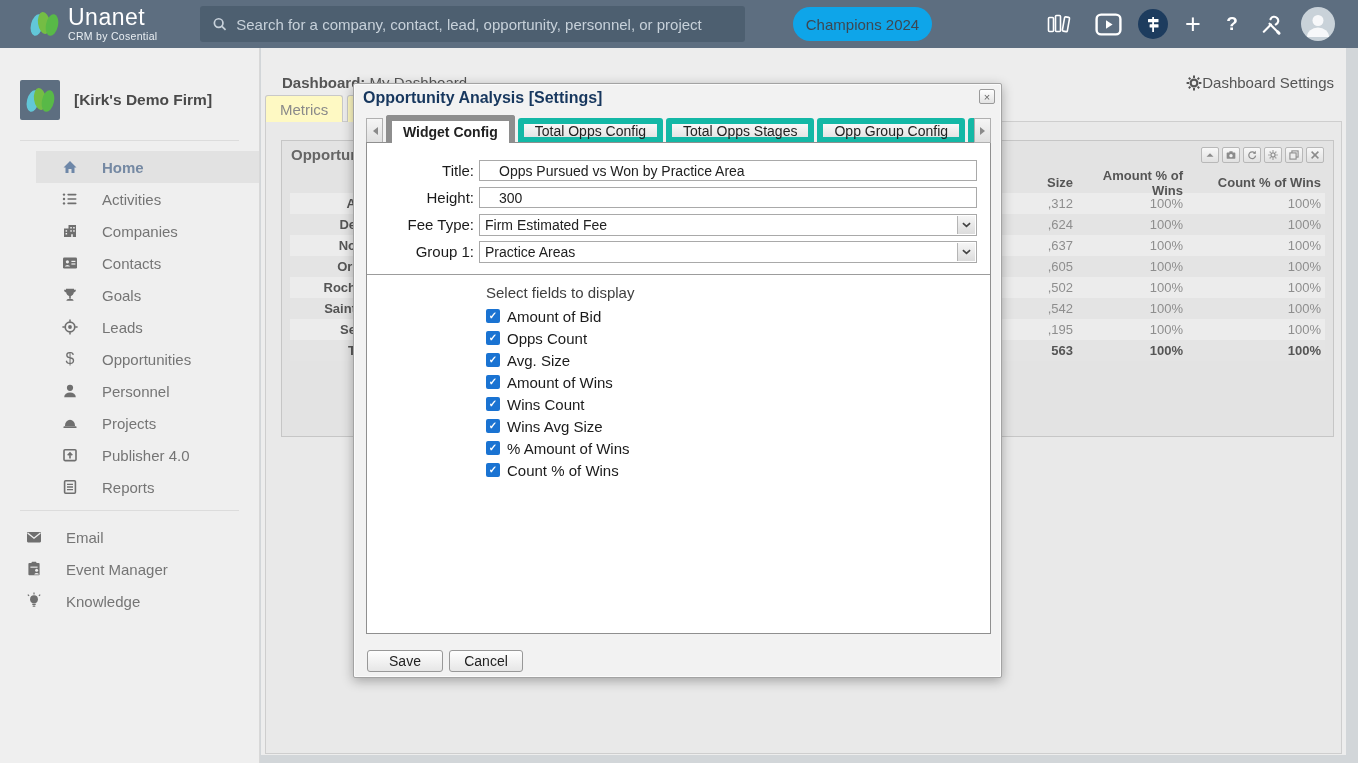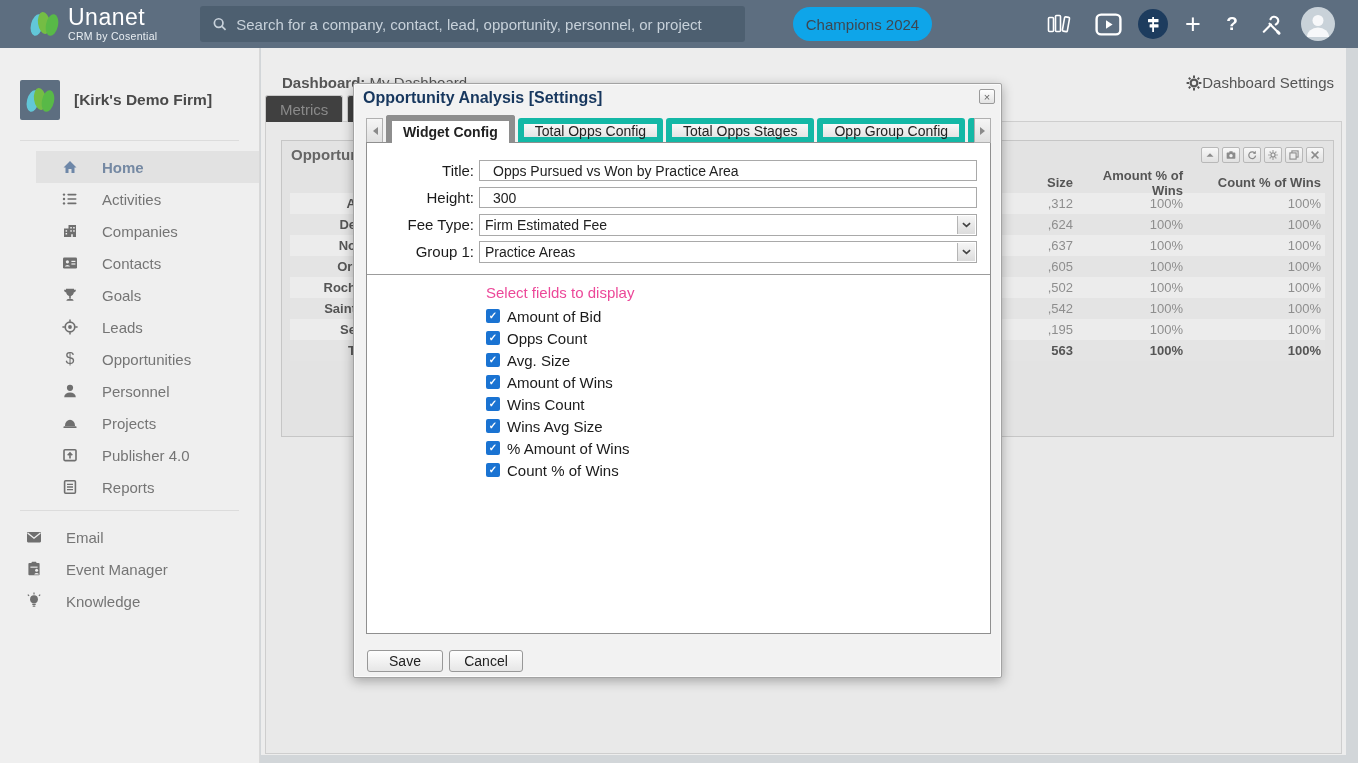--- a/index.html
+++ b/index.html
@@ -44,21 +44,21 @@
   .nav-item .ic svg { width:18px; height:18px; }
   .nav-item.active { background:#e2e2e2; color:#7589a3; font-weight:bold; }
   .nav-item.active .ic { color:#6e87a8; }
 
   
   .content { position:absolute; left:261px; top:48px; width:1085px; height:707px; background:#ededed; z-index:1; }
   .page-header { position:absolute; left:21px; top:26px; font-size:15px; color:#555; }
   .page-header b { font-weight:bold; }
   .dash-settings { position:absolute; right:12px; top:26px; display:flex; align-items:center; color:#555; font-size:15px; cursor:pointer; }
   #dash-tabs { position:absolute; left:4px; top:47px; display:flex; gap:4px; z-index:2; }
-  .dash-tab { height:27px; background:#404040; border:1px solid #c9c9c9; border-bottom:none; border-radius:3px 3px 0 0; color:#8a8a8a; font-size:15px; display:flex; align-items:center; padding:0 14px; cursor:pointer; }
+  .dash-tab { height:27px; background:#fef9c3; border:1px solid #c9c9c9; border-bottom:none; border-radius:3px 3px 0 0; color:#8a8a8a; font-size:15px; display:flex; align-items:center; padding:0 14px; cursor:pointer; }
   .dash-tab.second { padding:0 6px; width:62px; overflow:hidden; }
   .content-panel { position:absolute; left:4px; top:73px; width:1077px; height:633px; background:#e9e9e9; border:1px solid #cecece; }
   .widget { position:absolute; left:15px; top:18px; width:1053px; height:297px; background:#e3e3e3; border:1px solid #c6c6c6; }
   .widget-header { height:27px; display:flex; align-items:center; padding:0 9px; }
   .widget-title { font-size:15px; font-weight:bold; color:#666; }
   #widget-toolbar { margin-left:auto; display:flex; gap:3px; }
   .wtool-btn { width:18px; height:16px; border:1px solid #b8b8b8; background:linear-gradient(#f8f8f8,#e1e1e1); border-radius:2px; display:flex; align-items:center; justify-content:center; color:#8b8b8b; cursor:pointer; }
   .wtool-btn svg { width:10px; height:10px; }
   #widget-table { position:absolute; left:8px; top:31px; right:8px; }
   .trow { display:flex; height:21px; align-items:center; font-size:13px; background:#ececec; }
@@ -80,25 +80,25 @@
   .mtabs { position:absolute; left:12px; top:31px; width:625px; height:28px; display:flex; align-items:flex-end; overflow:hidden; }
   .tab-arrow { width:17px; height:25px; border:1px solid #b0b0b0; background:linear-gradient(#f5f5f5,#e0e0e0); display:flex; align-items:center; justify-content:center; flex:none; cursor:pointer; }
   .tab-arrow.right { position:absolute; right:0; bottom:0; z-index:3; }
   #modal-tabs-scroll { display:flex; align-items:flex-end; flex:1; overflow:hidden; height:28px; }
   .mtab { height:25px; padding:0 11px; display:flex; align-items:center; font-size:14px; color:#222; background:linear-gradient(#f8f8f8,#e5e5e5); border:6px solid #14b8a6; border-radius:3px 3px 0 0; margin-left:3px; white-space:nowrap; flex:none; cursor:pointer; }
   .mtab.active { height:28px; background:#fff; font-weight:bold; border-color:#8e8e8e; border-bottom:none; position:relative; z-index:2; }
   .mpanel { position:absolute; left:12px; top:58px; width:625px; height:492px; background:#fff; border:1px solid #8f8f8f; z-index:1; }
   #modal-form { padding-top:17px; }
   .frow { display:flex; align-items:center; margin:0 13px 6px 0; height:21px; }
   .flabel { width:107px; text-align:right; font-size:15px; color:#1b1b1b; margin-right:5px; flex:none; }
-  .ftext { flex:1; height:21px; border:1px solid #a9a9a9; font-size:14px; color:#222; padding:0 13px; font-family:inherit; border-radius:0; }
+  .ftext { flex:1; height:21px; border:1px solid #a9a9a9; font-size:14px; color:#222; padding:0 19px; font-family:inherit; border-radius:0; }
   .selectbox { flex:1; height:22px; border:1px solid #a9a9a9; background:#fff; position:relative; display:flex; align-items:center; padding-left:5px; font-size:14px; color:#222; cursor:pointer; }
   .sbtn { position:absolute; right:1px; top:1px; bottom:1px; width:18px; background:linear-gradient(#f6f6f6,#dcdcdc); border-left:1px solid #b5b5b5; display:flex; align-items:center; justify-content:center; color:#444; }
   .fsep { border:none; border-top:1px solid #9c9c9c; margin:12px 0 9px 0; }
-  .fields-head { margin-left:119px; font-size:15px; color:#ec4899; }
+  .fields-head { margin-left:119px; font-size:15px; color:#404040; }
   .cbrow { display:flex; align-items:center; margin-left:119px; margin-top:8px; height:14px; }
   .cb { width:14px; height:14px; background:#1a73d2; border-radius:2px; color:#fff; font-size:10px; line-height:14px; text-align:center; margin-right:7px; font-weight:bold; cursor:pointer; flex:none; }
   .cbl { font-size:15px; color:#1b1b1b; }
   .btn { position:absolute; top:566px; height:22px; border:1px solid #989898; border-radius:3px; background:linear-gradient(#fefefe,#e6e6e6); font-size:14px; color:#222; font-family:inherit; cursor:pointer; }
   .btn-save { left:13px; width:76px; }
   .btn-cancel { left:95px; width:74px; }
 </style>
 </head>
 <body>
 

